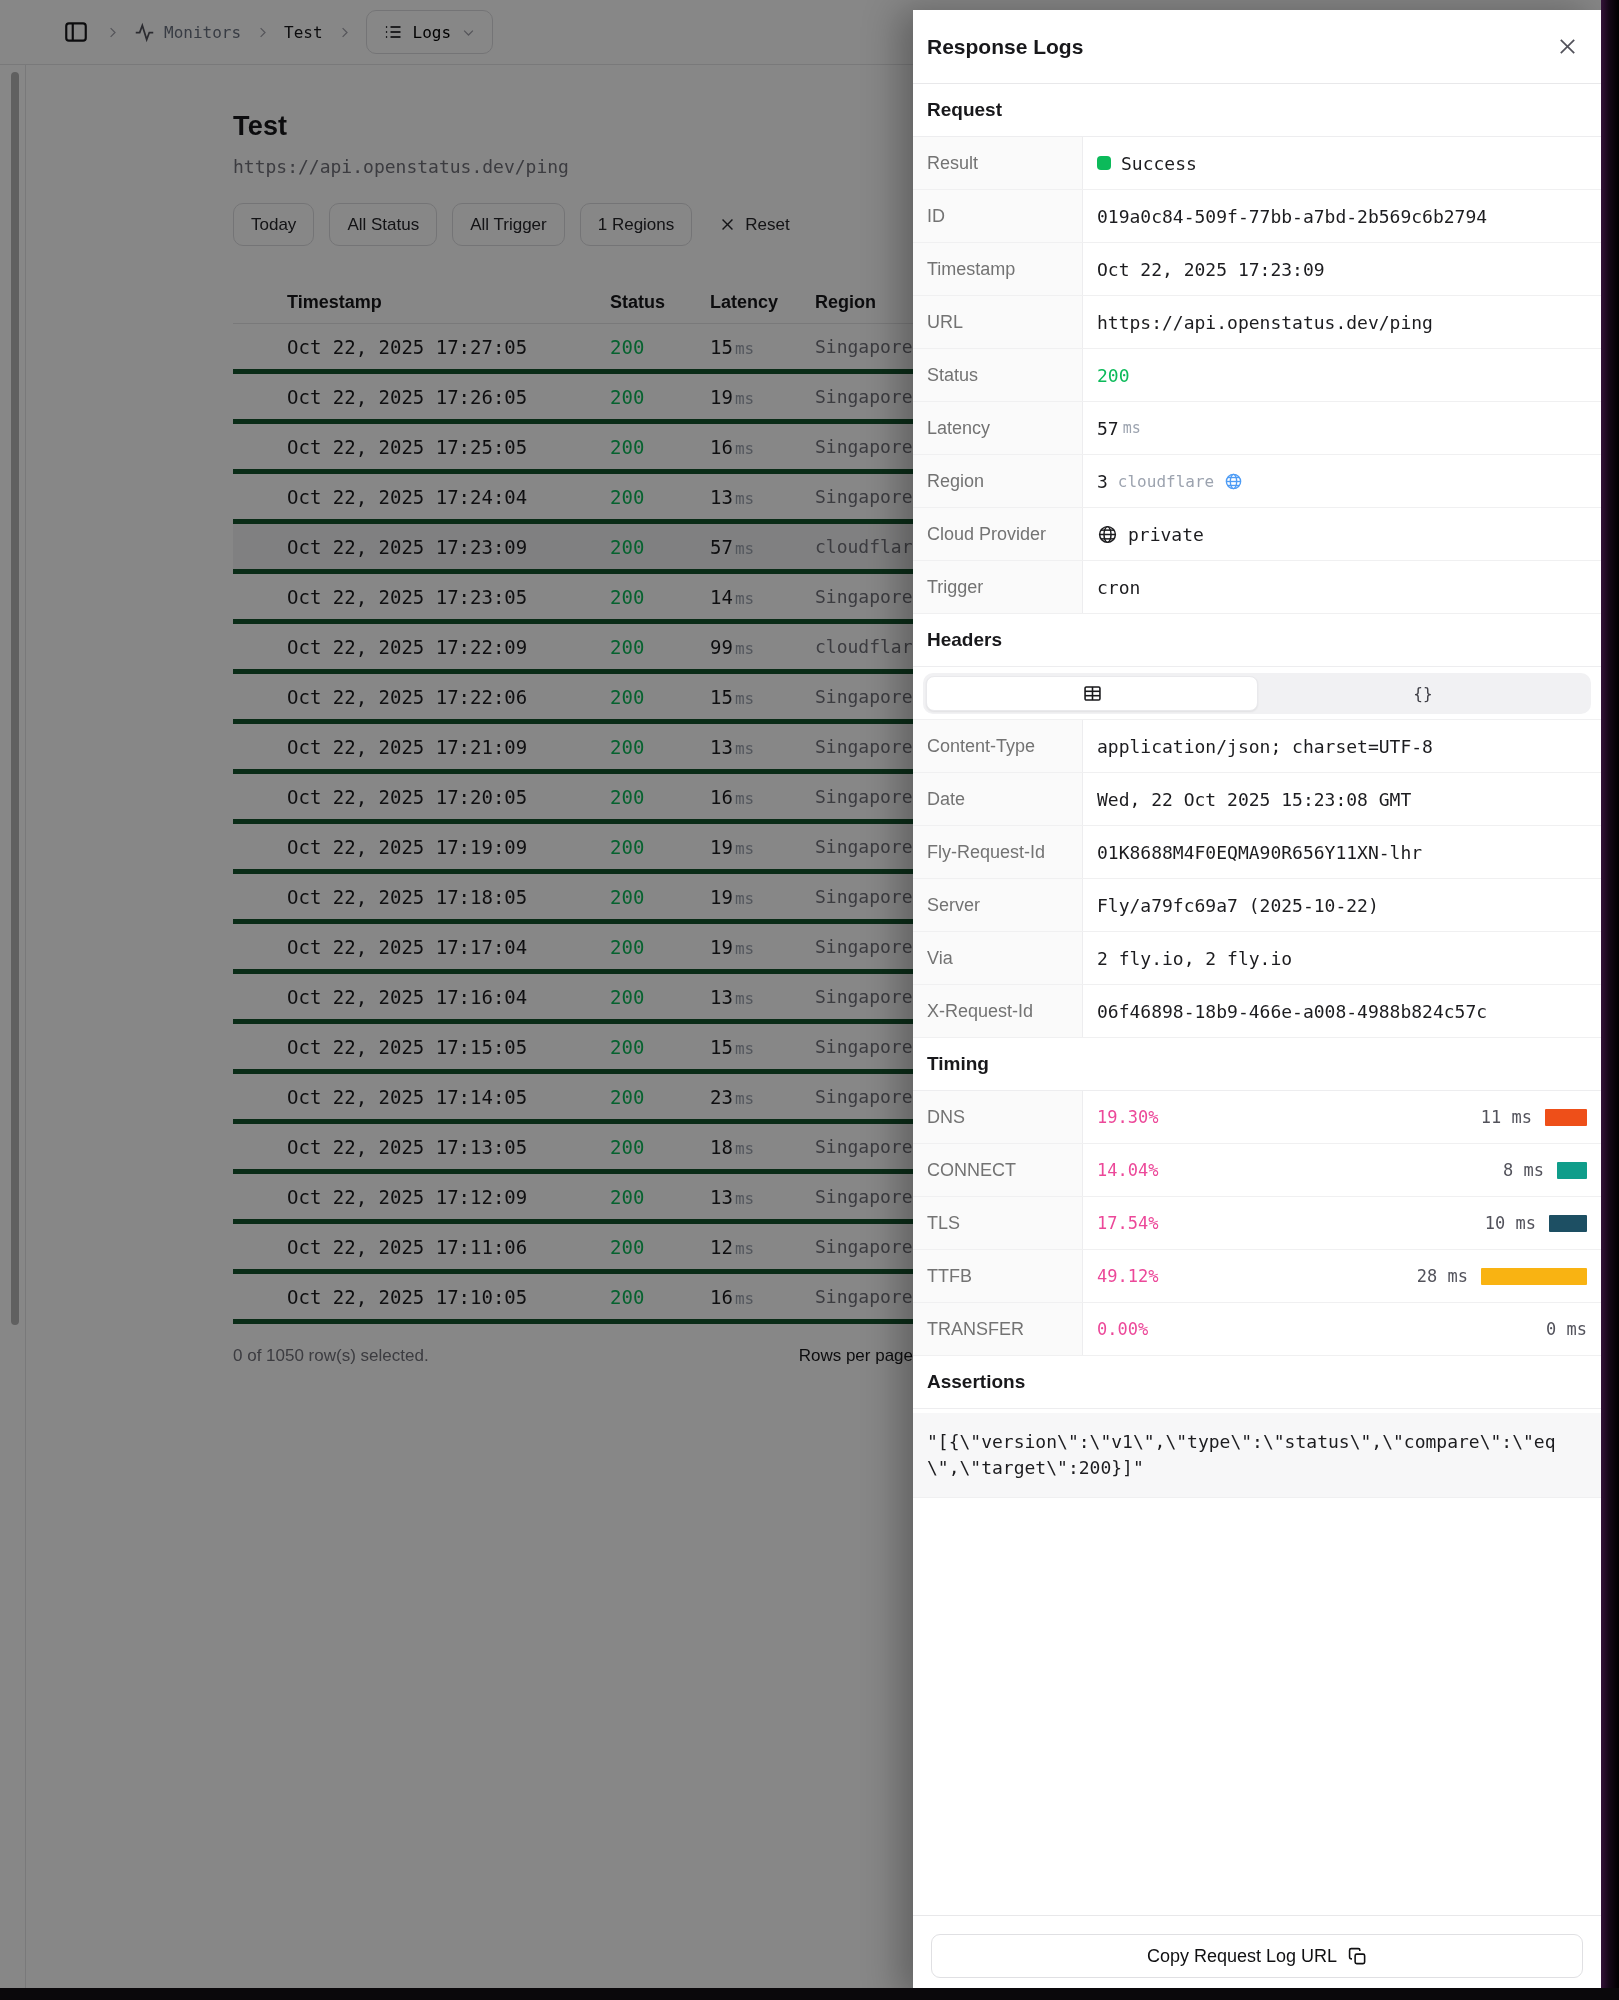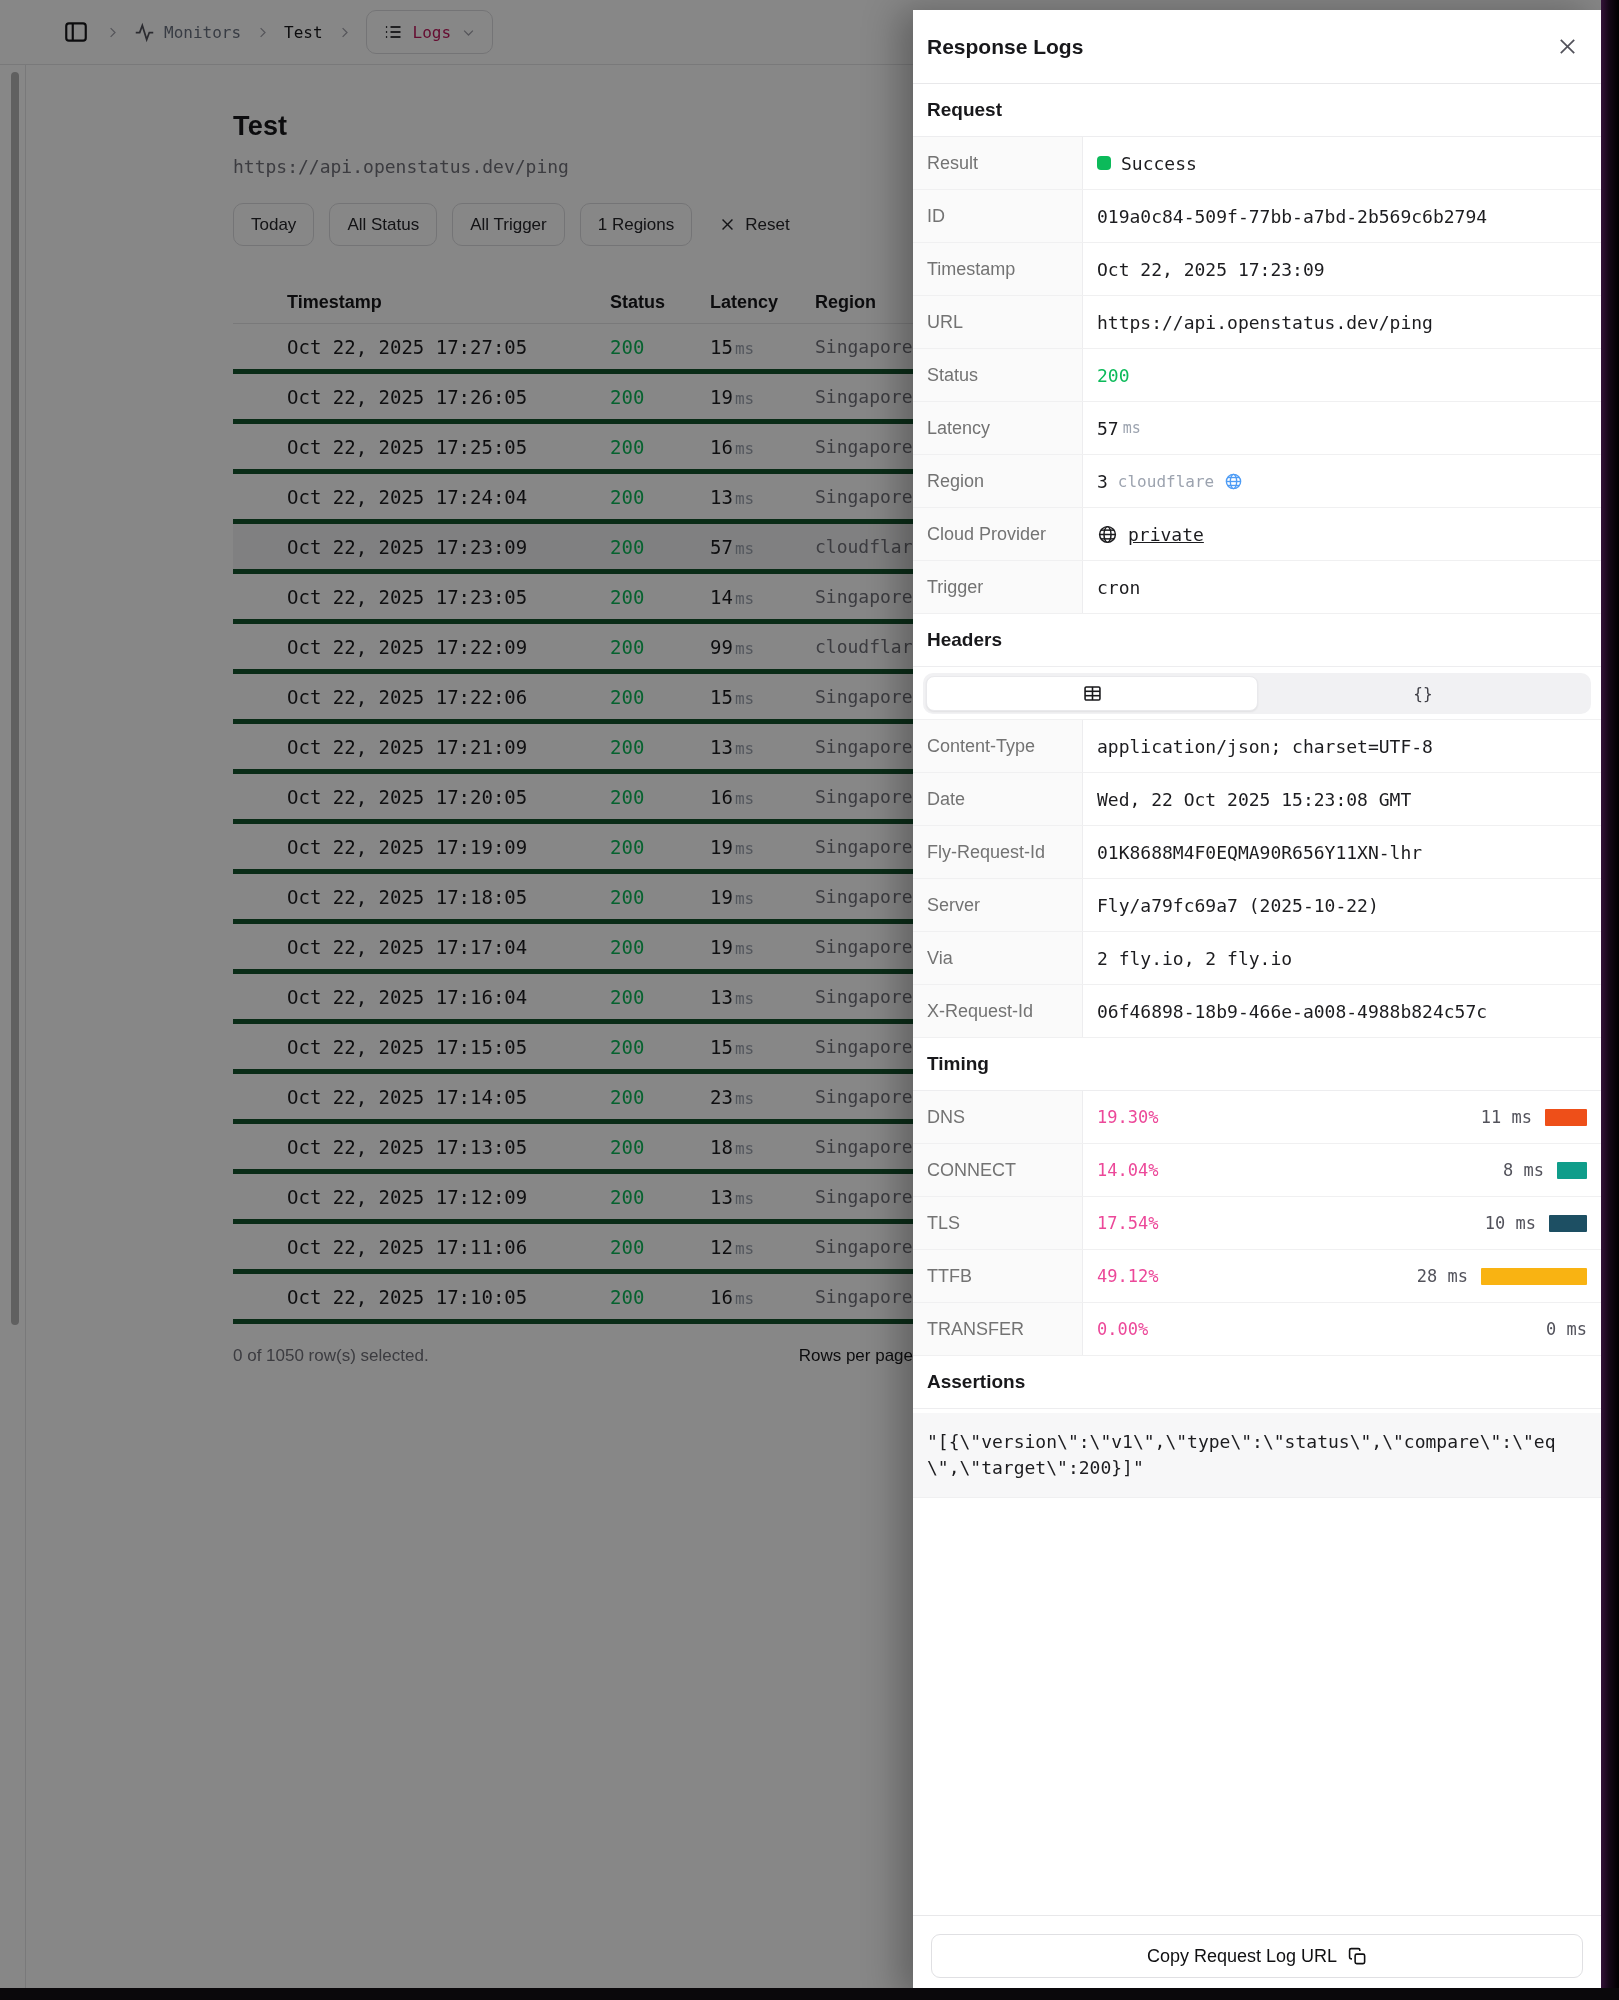--- a/index.html
+++ b/index.html
@@ -11,21 +11,21 @@
   .app { position:absolute; inset:0; background:#fff; }
 
   .topbar { position:absolute; left:0; top:0; width:100%; height:65px;
     border-bottom:1px solid #e4e4e7; display:flex; align-items:center; padding-left:63px; }
   .crumb-sep { margin:0 14px; display:flex; align-items:center; }
   .crumb { display:flex; align-items:center; gap:9px; font-family:"DejaVu Sans Mono",monospace;
     font-size:16px; color:#6b7280; }
   .crumb.current { color:#18181b; }
   .logs-btn { display:flex; align-items:center; gap:10px; height:44px; padding:0 16px;
     border:1px solid #dcdcdf; border-radius:10px; background:#fff;
-    font-family:"DejaVu Sans Mono",monospace; font-size:16px; color:#be185d; cursor:pointer; }
+    font-family:"DejaVu Sans Mono",monospace; font-size:16px; color:#000000; cursor:pointer; }
 
   .content-border { position:absolute; left:25px; top:65px; bottom:0; width:1px; background:#e4e4e7; }
   .scroll-thumb { position:absolute; left:11px; top:72px; width:8px; height:1253px;
     border-radius:4px; background:#b6b6b6; }
 
   .main { position:absolute; left:233px; top:65px; width:1240px; }
   .page-title { margin-top:46px; font-size:27px; font-weight:700; letter-spacing:.2px; }
   .page-url { margin-top:14px; font-size:18px; color:#71717a; }
   .filters { margin-top:26px; display:flex; align-items:center; gap:15px; }
   .filter-btn { height:43px; padding:0 17px; border:1px solid #dcdcdf; border-radius:10px;
@@ -408,21 +408,21 @@
               <ellipse cx="12" cy="12" rx="4" ry="9"></ellipse>
               <line x1="3" y1="12" x2="21" y2="12"></line>
               <line x1="4.2" y1="7" x2="19.8" y2="7"></line>
               <line x1="4.2" y1="17" x2="19.8" y2="17"></line>
             </svg>
           </span>
         </div>
       </div>
       <div class="kv">
         <div class="k">Cloud Provider</div>
-        <div class="v" style=" text-decoration: underline;">
+        <div class="v" style="">
           <span>
             <svg width="21" height="21" viewBox="0 0 24 24" fill="none" stroke="#1c1c1f" stroke-width="1.7">
               <circle cx="12" cy="12" r="9"></circle>
               <ellipse cx="12" cy="12" rx="4" ry="9"></ellipse>
               <line x1="3" y1="12" x2="21" y2="12"></line>
               <line x1="4.2" y1="7" x2="19.8" y2="7"></line>
               <line x1="4.2" y1="17" x2="19.8" y2="17"></line>
             </svg>
           </span>
           <span>private</span>

